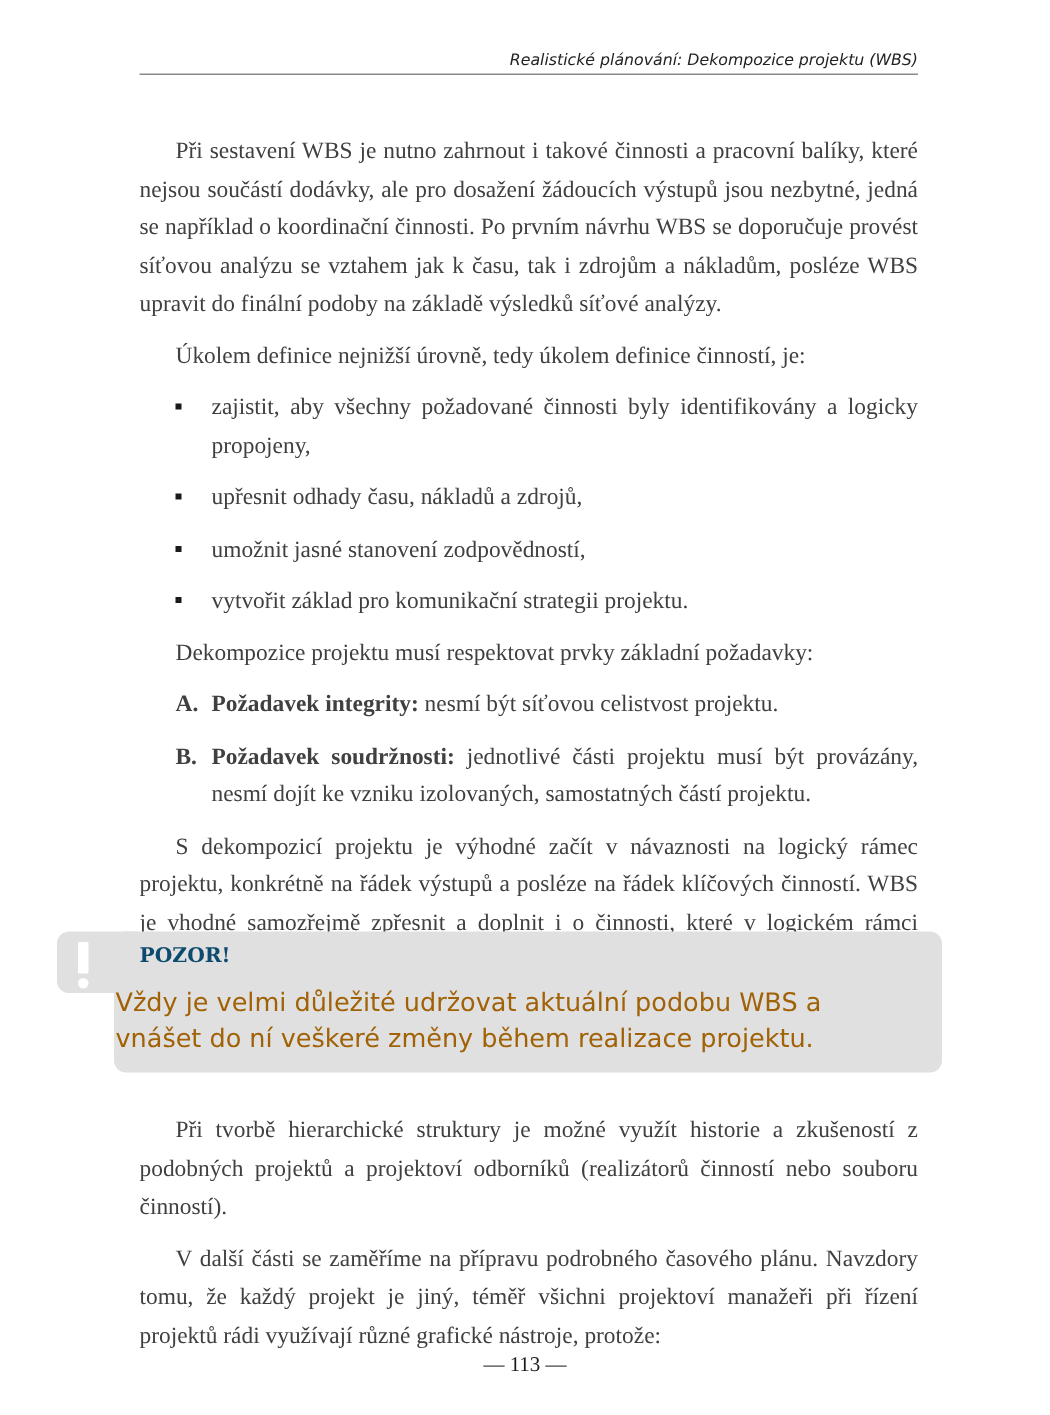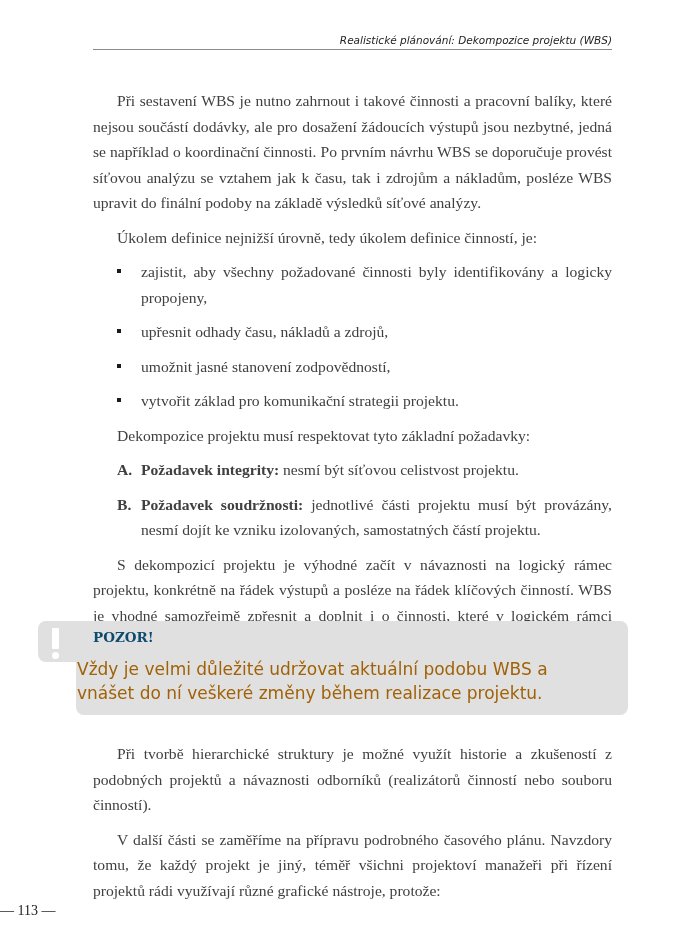--- a/index.html
+++ b/index.html
@@ -47,21 +47,21 @@
   .callout-title {
     position: absolute; left: 93px; top: 629px;
     font-family: "DejaVu Serif", serif; font-weight: bold; font-size: 13.5px; color: #0c4a6e;
   }
   .callout-text {
     position: absolute; left: 77px; top: 657px; width: 525px;
     font-family: "DejaVu Sans", sans-serif; font-size: 17px; color: #a16207;
     line-height: 24px;
   }
   .page-number {
-    position: absolute; left: 0; width: 700px; top: 903px; 
+    position: absolute; left: 0; width: 700px; top: 903px; text-align: center;
     font-family: "Liberation Serif", serif; font-size: 14px; color: #1a1a1a;
   }
 </style>
 </head>
 <body>
 
 <div class="running-header">
   <span>Realistické plánování: Dekompozice projektu (WBS)</span>
 </div>
 
@@ -79,21 +79,21 @@
       </li>
     <li>
         <span class="bul"></span>
         <span class="txt">umožnit jasné stanovení zodpovědností,</span>
       </li>
     <li>
         <span class="bul"></span>
         <span class="txt">vytvořit základ pro komunikační strategii projektu.</span>
       </li>
   </ul>
-  <p>Dekompozice projektu musí respektovat tyto základní požadavky:</p>
+  <p>Dekompozice projektu musí respektovat prvky základní požadavky:</p>
   <ul class="reqs">
     <li>
       <span class="letter">A.</span>
       <b>Požadavek integrity:</b><span> nesmí být síťovou celistvost projektu.</span>
     </li>
     <li>
       <span class="letter">B.</span>
       <b>Požadavek soudržnosti:</b><span> jednotlivé části projektu musí být provázány, nesmí dojít ke vzniku izolovaných, samostatných částí projektu.</span>
     </li>
   </ul>
@@ -102,17 +102,17 @@
 </div>
 
 <div class="callout-tab"></div>
 <div class="callout-box"></div>
 <div class="excl-bar"></div>
 <div class="excl-dot"></div>
 <div class="callout-title">POZOR!</div>
 <div class="callout-text">Vždy je velmi důležité udržovat aktuální podobu WBS a vnášet do ní veškeré změny během realizace projektu.</div>
 
 <div class="body-text" style="top:741px;">
-  <p>Při tvorbě hierarchické struktury je možné využít historie a zkušeností z podobných projektů a návaznosti odborníků (realizátorů činností nebo souboru činností).</p>
+  <p>Při tvorbě hierarchické struktury je možné využít historie a zkušeností z podobných projektů a projektoví odborníků (realizátorů činností nebo souboru činností).</p>
   <p>V další části se zaměříme na přípravu podrobného časového plánu. Navzdory tomu, že každý projekt je jiný, téměř všichni projektoví manažeři při řízení projektů rádi využívají různé grafické nástroje, protože:</p>
 </div>
 
 <div class="page-number">— 113 —</div>
 
 </body></html>

